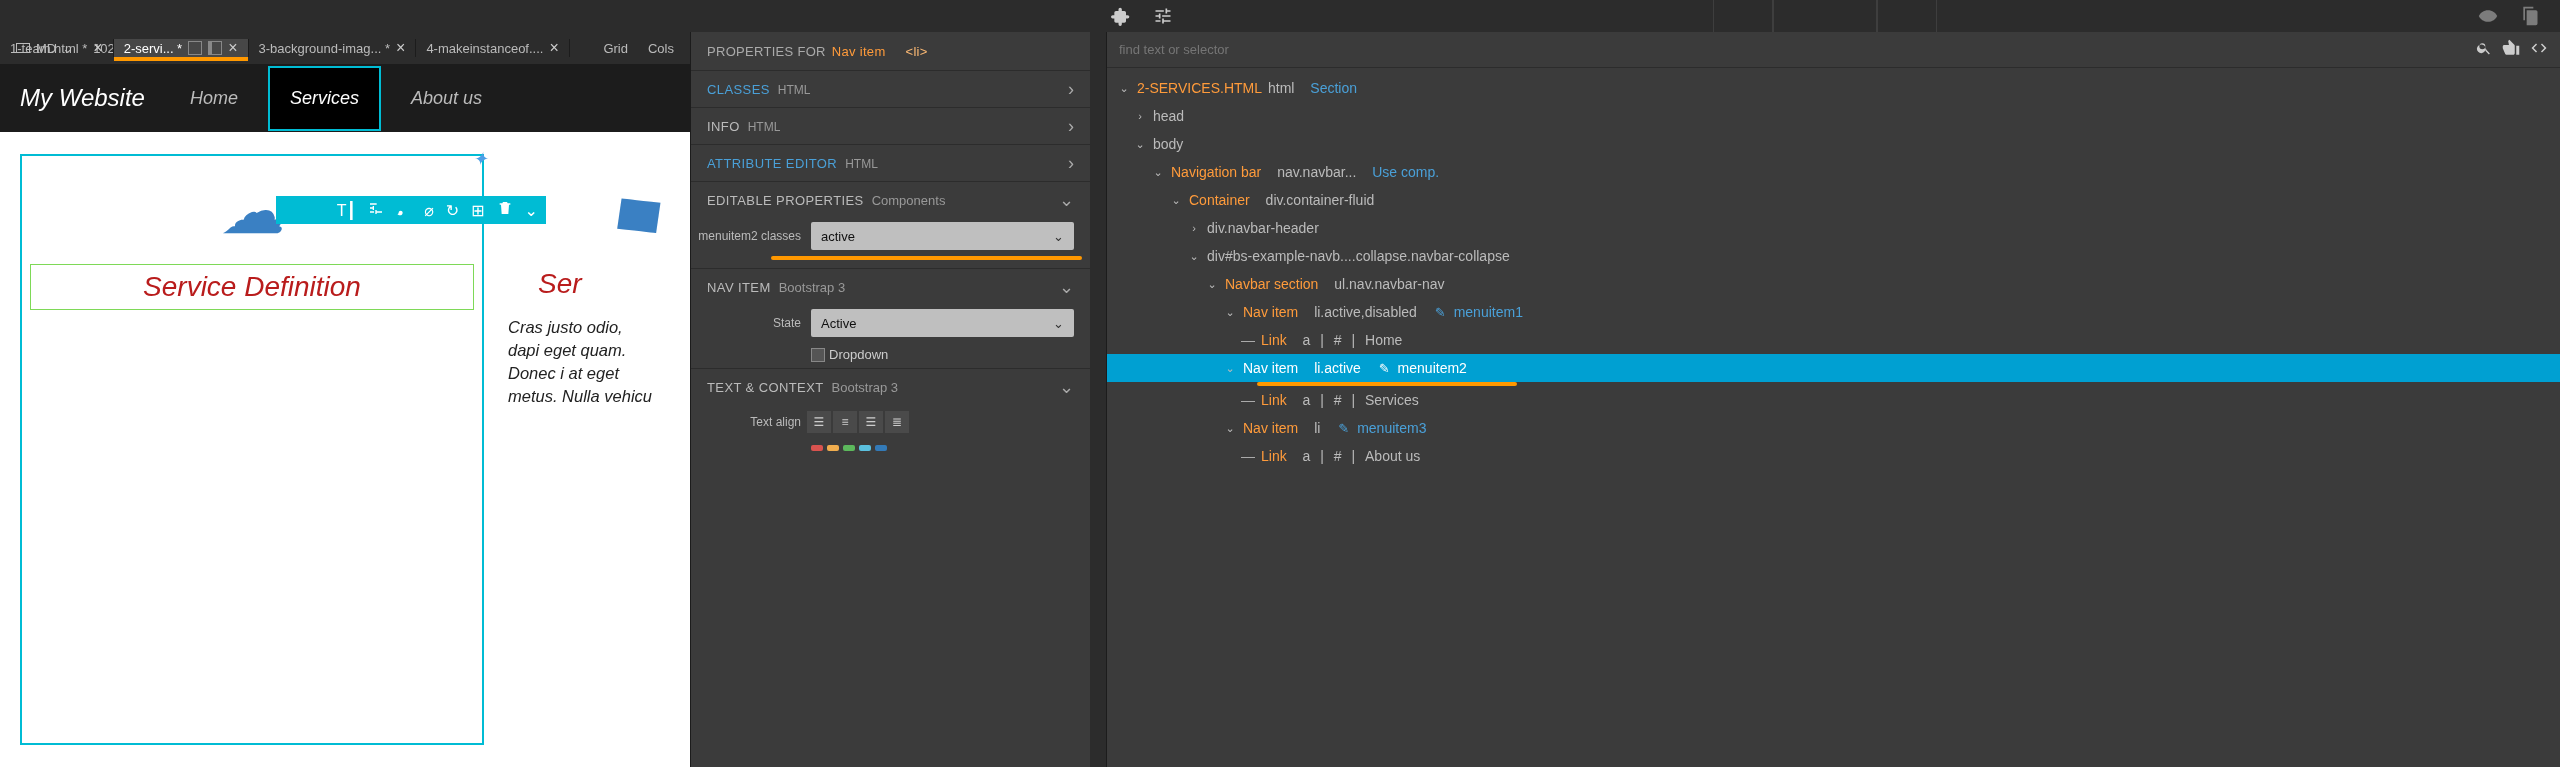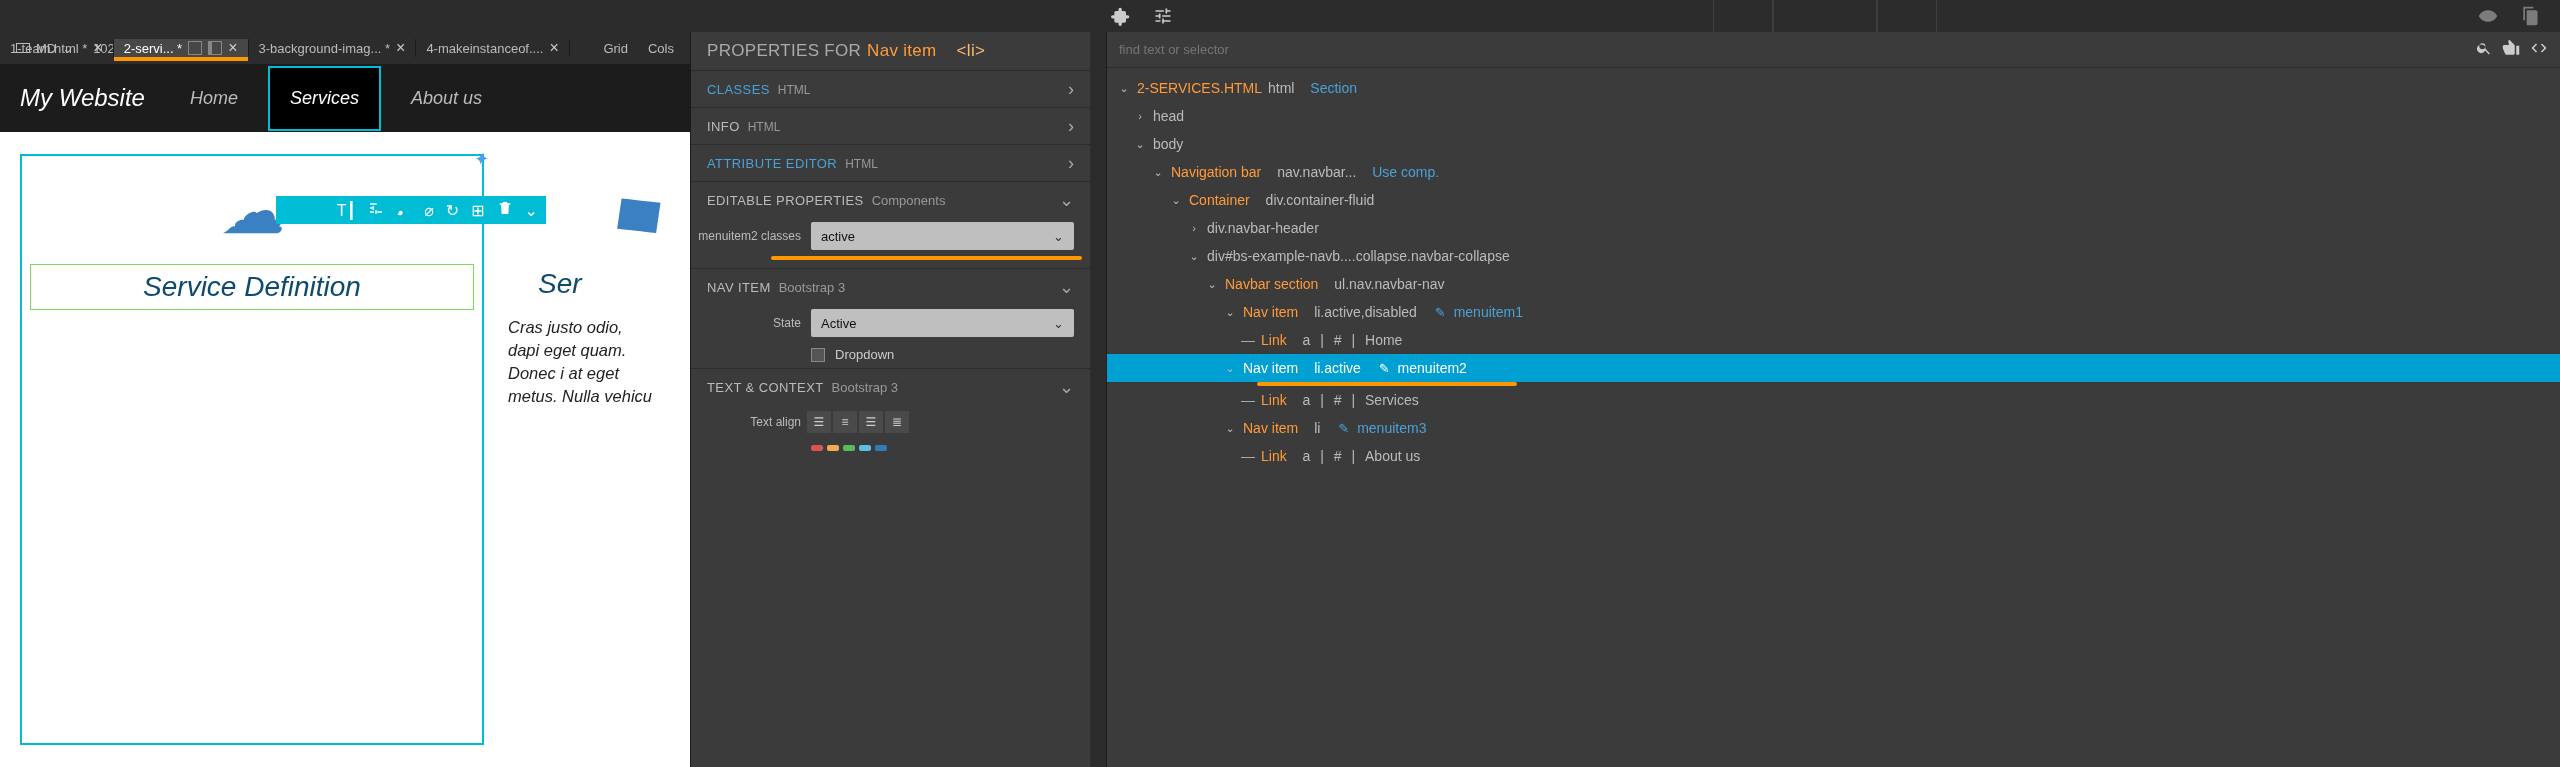--- a/index.html
+++ b/index.html
@@ -34,44 +34,44 @@
 .navlink { color: #bbb; font-size: 18px; padding: 20px 20px; }
 .navlink.selected { background: #000; color: #fff; border: 2px solid #00bcd4; position: relative; }
 .selected-bar { position: absolute; left: 276px; top: 132px; width: 270px; height: 28px; background: #00bcd4; display: flex; align-items: center; gap: 12px; padding: 0 8px; justify-content: flex-end; }
 .selected-bar svg, .selected-bar span { color: #fff; font-size: 16px; }
 
 .page-body { background: #fff; padding: 22px 20px; display: flex; gap: 6px; height: calc(100% - 68px); }
 .card { flex: 1; display: flex; flex-direction: column; align-items: center; text-align: center; padding: 8px; }
 .card.sel { border: 2px solid #00bcd4; position: relative; }
 .corner { position: absolute; right: -8px; top: -8px; width: 20px; height: 20px; color: #4f9fe6; font-size: 18px; }
 .cloud { color: #3a80c3; font-size: 64px; margin: 10px 0 16px; }
-.card h2 { font-size: 28px; font-weight: 500; color: #0c4a6e; padding: 6px 10px; width: 100%; }
+.card h2 { font-size: 28px; font-weight: 500; color: #b91c1c; padding: 6px 10px; width: 100%; }
 .card.sel h2 { border: 1px solid #7ed957; }
 .card p { font-size: 16.5px; color: #222; padding: 10px; width: 100%; line-height: 1.4; }
 .card.sel p { border: 1px solid #7ed957; }
 
 
 .panel-props { width: 400px; padding-top: 32px; background: #3b3b3b; border-left: 1px solid #1c1c1c; font-size: 13px; }
-.phead { height: 38px; display: flex; align-items: center; padding: 0 16px; color: #ccc; font-size: 17px; letter-spacing: .3px; }
+.phead { height: 38px; display: flex; align-items: center; padding: 0 16px; color: #ccc; font-size: 13px; letter-spacing: .3px; }
 .phead .label1 { color: #aaa; text-transform: uppercase; margin-right: 6px; }
 .phead .label2 { color: #ff9b3b; }
 .phead .label3 { color: #fdba74; margin-left: 20px; }
 .section { border-top: 1px solid #2c2c2c; }
 .secrow { height: 36px; display: flex; align-items: center; padding: 0 16px; justify-content: space-between; cursor: pointer; }
 .secrow .t1 { color: #4aa0d8; text-transform: uppercase; font-weight: 500; letter-spacing: .4px; }
 .secrow .t1b { color: #bbb; text-transform: uppercase; font-weight: 500; letter-spacing: .4px; }
 .secrow .t2 { color: #999; text-transform: uppercase; font-size: 12px; margin-left: 8px; }
 .secrow .t2b { color: #999; font-size: 13px; margin-left: 8px; }
 .chev { color: #aaa; font-size: 18px; }
 .fieldrow { display: flex; align-items: center; padding: 4px 16px 4px 0; gap: 10px; }
 .fieldrow .lbl { width: 110px; text-align: right; color: #bbb; font-size: 12px; line-height: 1.2; }
 .selectbox { flex: 1; height: 28px; background: #bfbfbf; color: #111; display: flex; align-items: center; padding: 0 10px; justify-content: space-between; border-radius: 2px; }
 .selectbox .arr { color: #333; }
 .orange-underline { height: 4px; background: #ff9800; border-radius: 2px; margin: 2px 0 8px 80px; margin-right: 8px; }
-.checkbox-row { display: flex; align-items: center; padding: 6px 16px 6px 0; gap: 10px; margin-left: 120px; }
+.checkbox-row { display: flex; align-items: center; padding: 6px 16px 6px 0; gap: 4px; margin-left: 120px; }
 .chk { width: 14px; height: 14px; border: 1px solid #888; background: #555; }
 .alignrow { display: flex; align-items: center; padding: 6px 16px 6px 0; gap: 6px; }
 .alignrow .lbl { width: 110px; text-align: right; color: #bbb; font-size: 12px; }
 .aligns { display: flex; gap: 2px; }
 .alignbtn { width: 24px; height: 22px; background: #4a4a4a; display: flex; align-items: center; justify-content: center; color: #ccc; font-size: 12px; }
 .colorstrip { display: flex; gap: 4px; margin-left: 120px; padding: 6px 0; }
 .colordot { width: 12px; height: 6px; border-radius: 2px; }
 
 
 .panel-tree { flex: 1; padding-top: 32px; background: #3b3b3b; border-left: 1px solid #1c1c1c; font-size: 14px; margin-left: 16px; }

